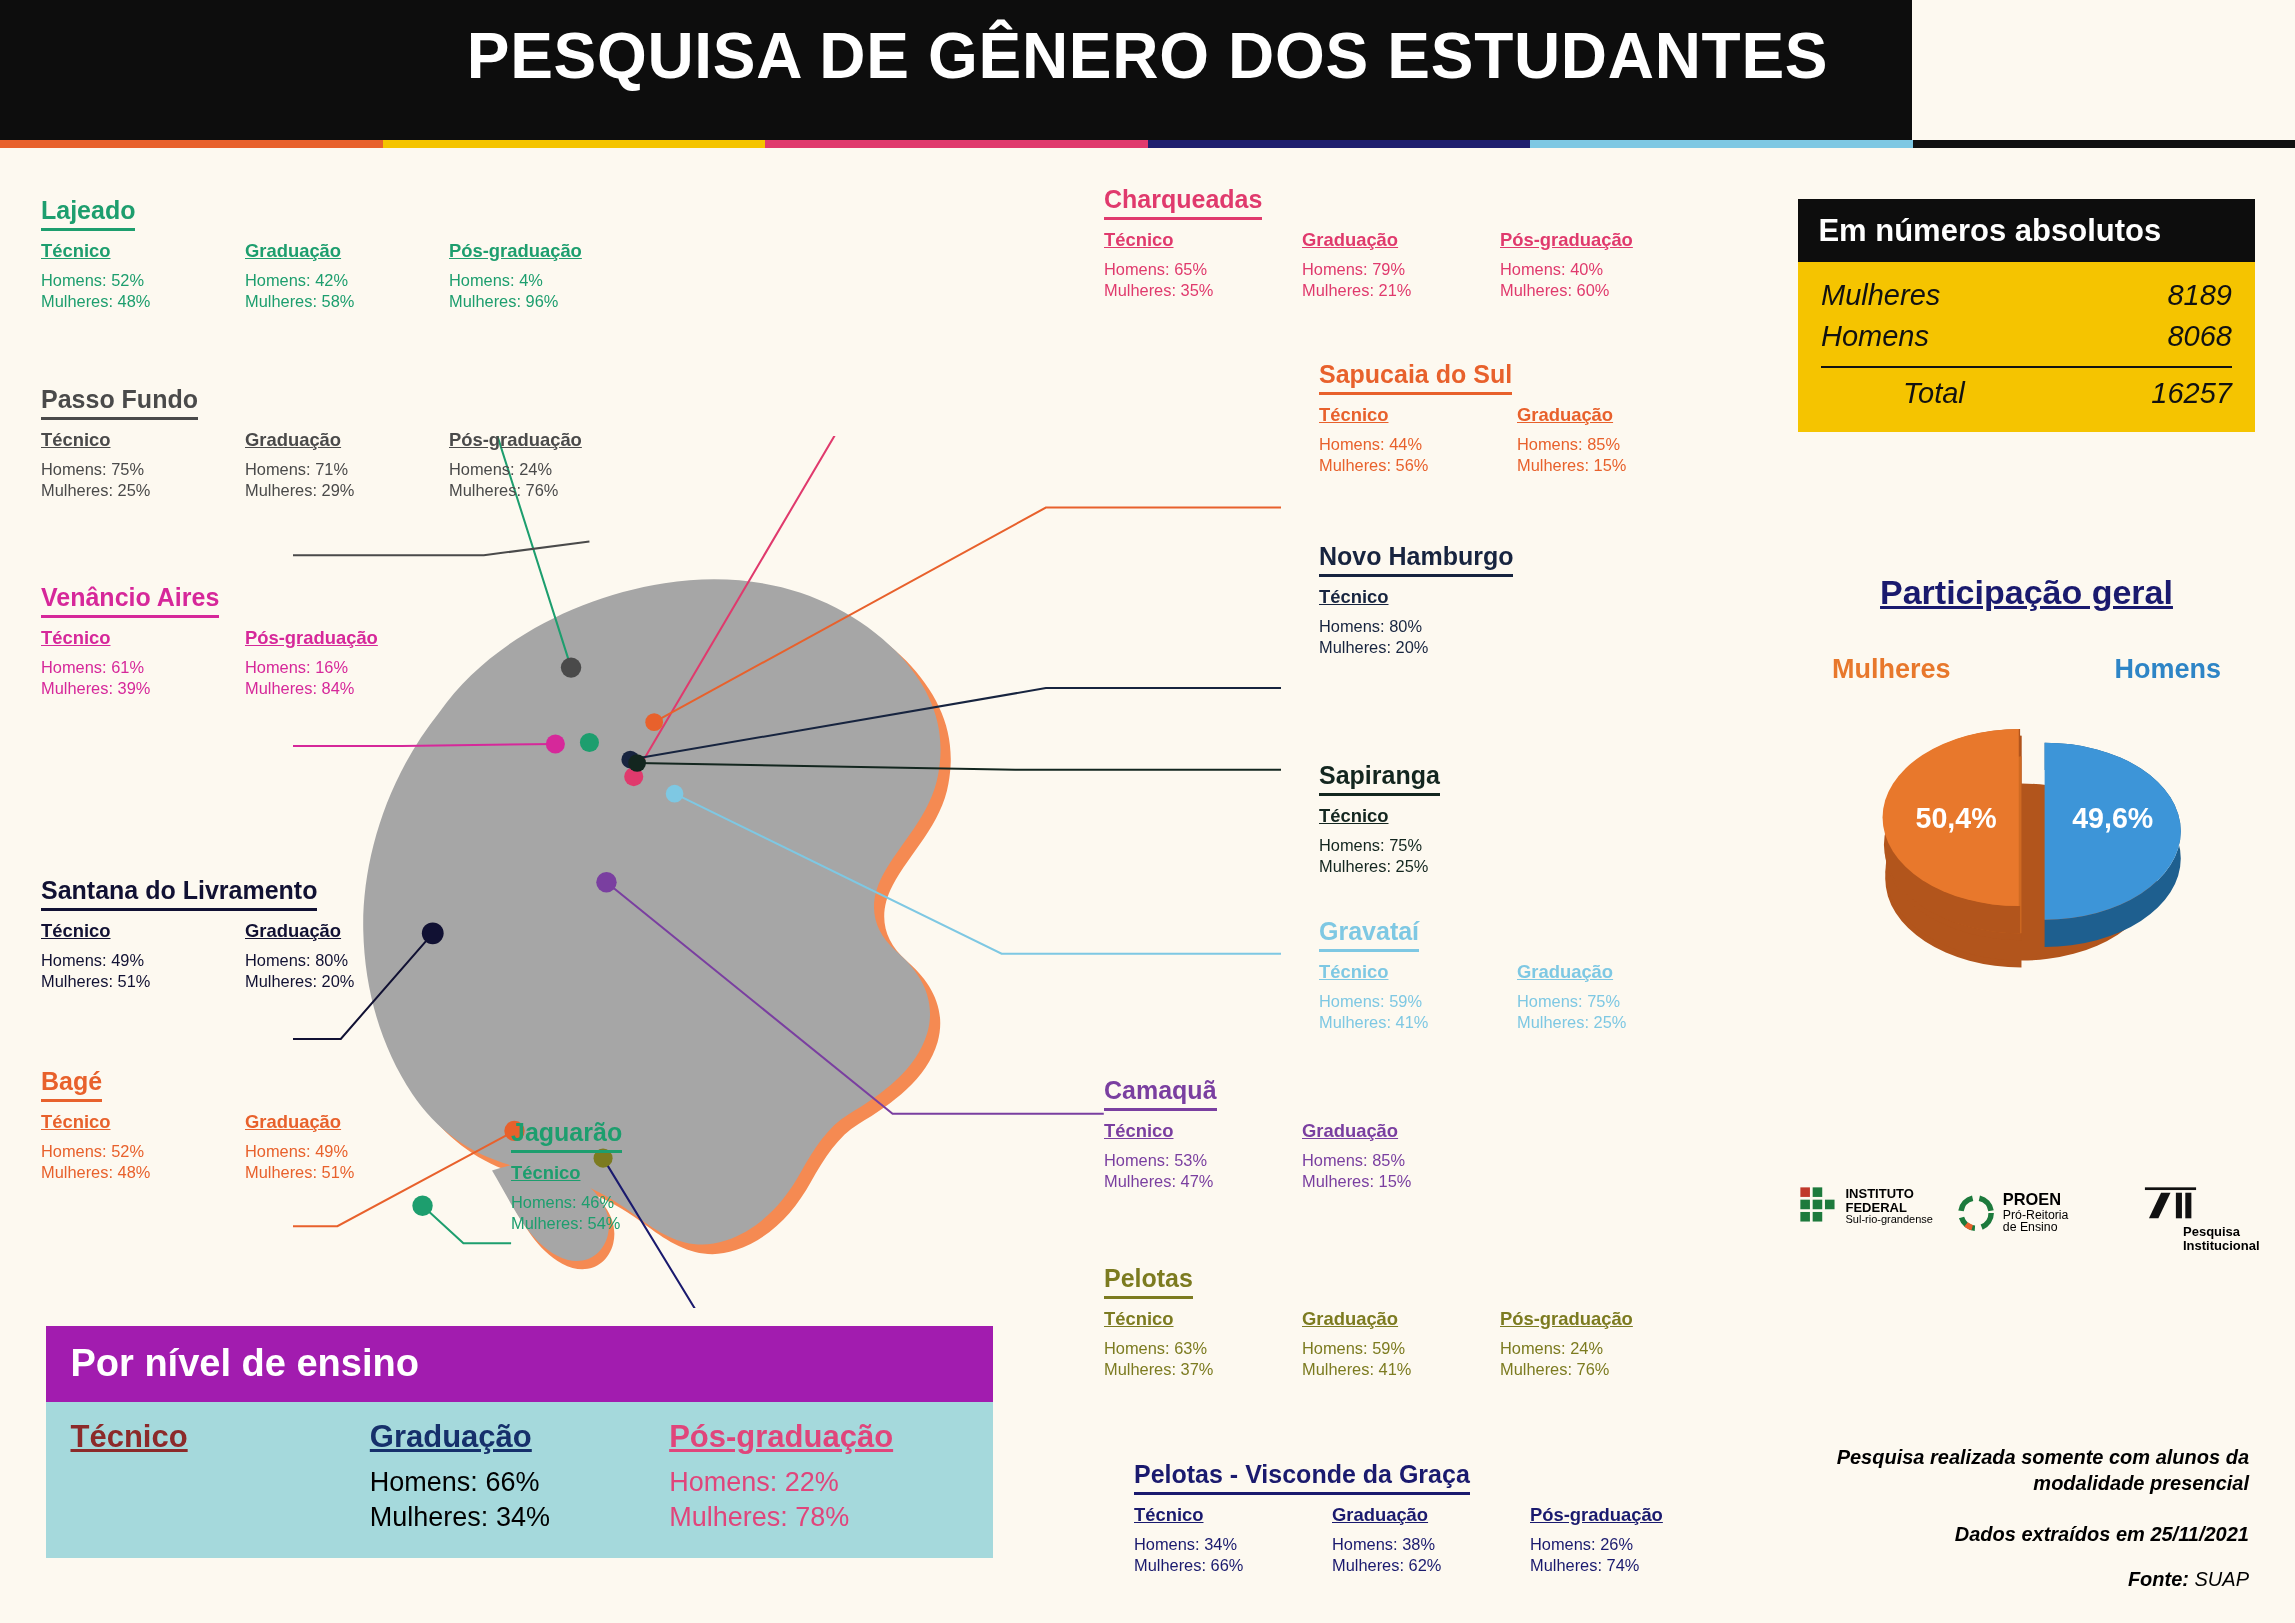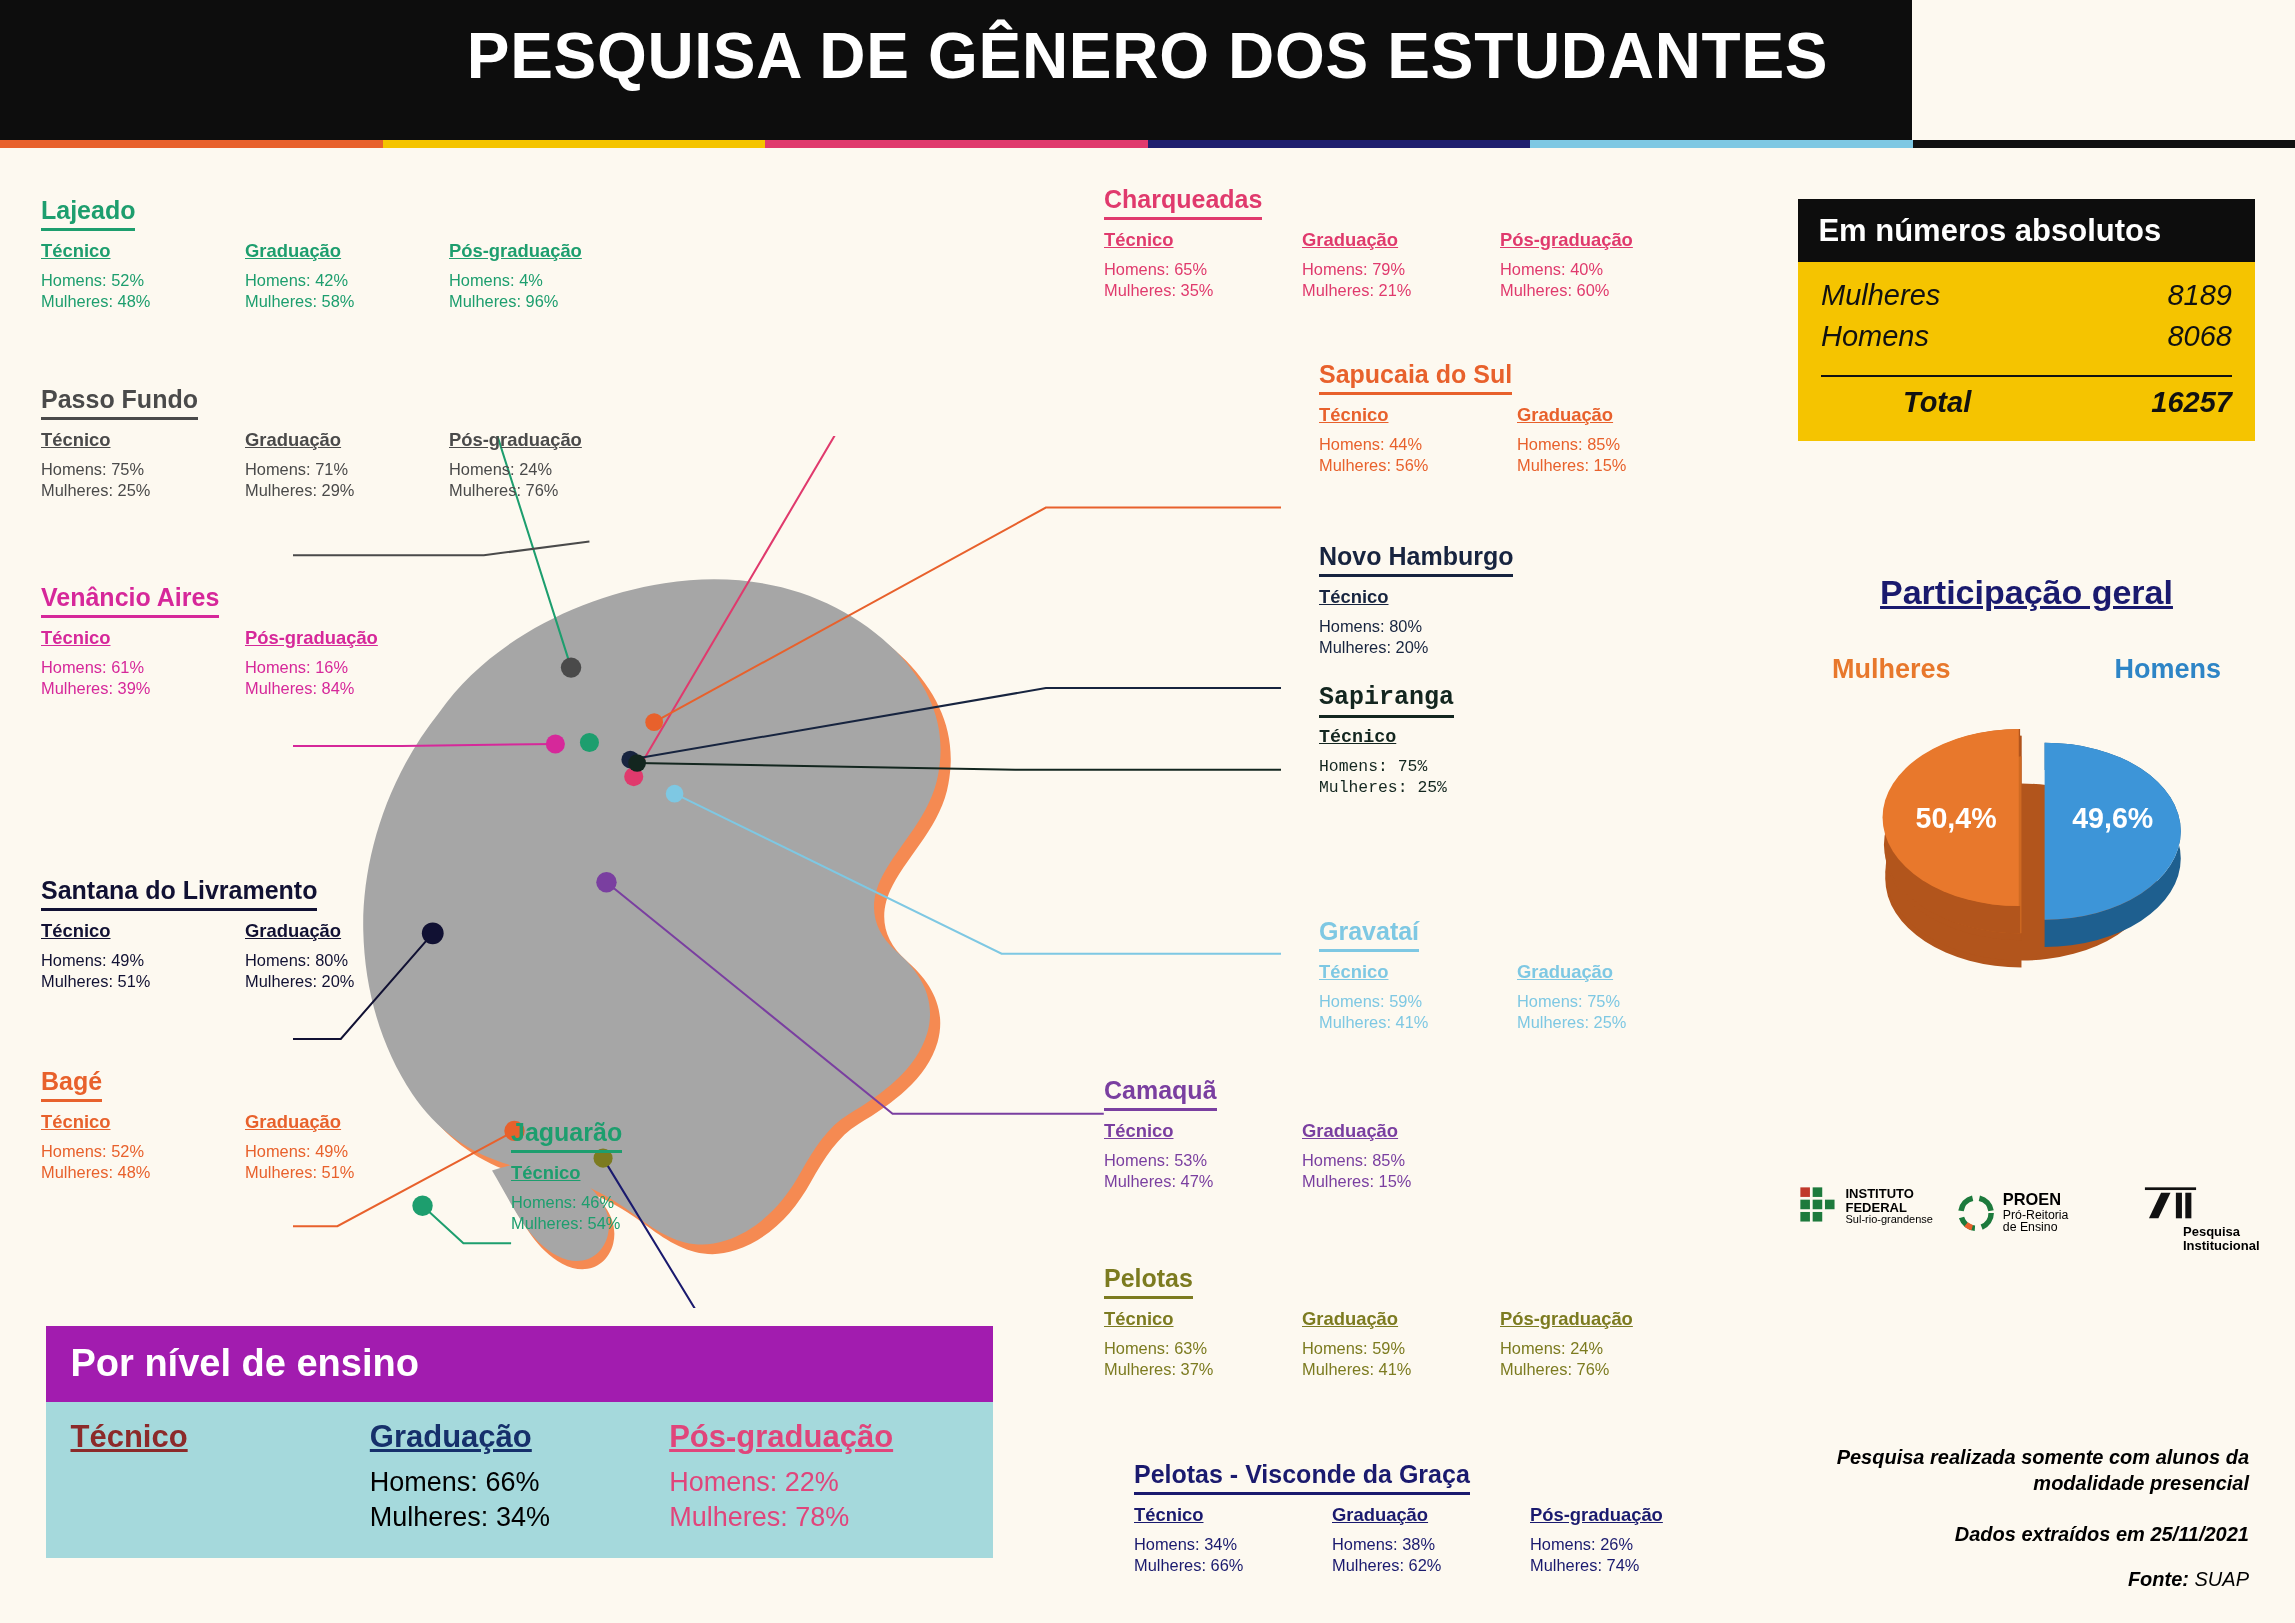--- a/index.html
+++ b/index.html
@@ -43,21 +43,21 @@
 
   
   .abs-card{position:absolute;left:1798px;top:199px;width:457px;}
   .abs-head{
     background:#0d0d0d;color:#fff;font-size:31px;font-weight:bold;
     padding:13.6px 20.4px;
   }
   .abs-body{background:#f5c400;padding:12.3px 23px 17.7px 23px;}
   .abs-row{display:flex;justify-content:space-between;font-size:29px;font-style:italic;
            color:#111;padding:4.1px 0;}
-  .abs-row.total{font-weight:bold;border-top:2.7px solid #111;margin-top:18px;padding-top:9.5px;
+  .abs-row.total{font-weight:normal;border-top:2.7px solid #111;margin-top:9px;padding-top:9.5px;
                  padding-left:82px;}
 
   
   .part-title{
     position:absolute;left:1798px;top:573px;width:457px;text-align:center;
     font-size:34px;font-weight:bold;color:#1a1a6e;
     text-decoration:underline;
   }
   .pie-legend{position:absolute;left:1798px;top:654px;width:457px;display:flex;justify-content:space-between;padding:0 34px;box-sizing:border-box;}
   .pie-legend span{font-size:27px;font-weight:bold;}
@@ -303,21 +303,21 @@
       </div></div>
     <div class="campus" style="left: 1319px; top: 542px; color: rgb(23, 36, 63);"><div class="cname">Novo Hamburgo</div><div class="levels">
         <div class="lvl" style="width: 198px;">
           <div class="lname">Técnico</div>
           <div class="lval">
             <div><span>Homens:</span> <span>80%</span></div>
             <div><span>Mulheres:</span> <span>20%</span></div>
           </div>
         </div>
       </div></div>
-    <div class="campus" style="left: 1319px; top: 683px; color: rgb(19, 38, 31); font-family: Liberation Mono, monospace;"><div class="cname">Sapiranga</div><div class="levels">
+    <div class="campus" style="left: 1319px; top: 761px; color: rgb(19, 38, 31);"><div class="cname">Sapiranga</div><div class="levels">
         <div class="lvl" style="width: 198px;">
           <div class="lname">Técnico</div>
           <div class="lval">
             <div><span>Homens:</span> <span>75%</span></div>
             <div><span>Mulheres:</span> <span>25%</span></div>
           </div>
         </div>
       </div></div>
     <div class="campus" style="left: 1319px; top: 917px; color: rgb(126, 200, 227);"><div class="cname">Gravataí</div><div class="levels">
         <div class="lvl" style="width: 198px;">

